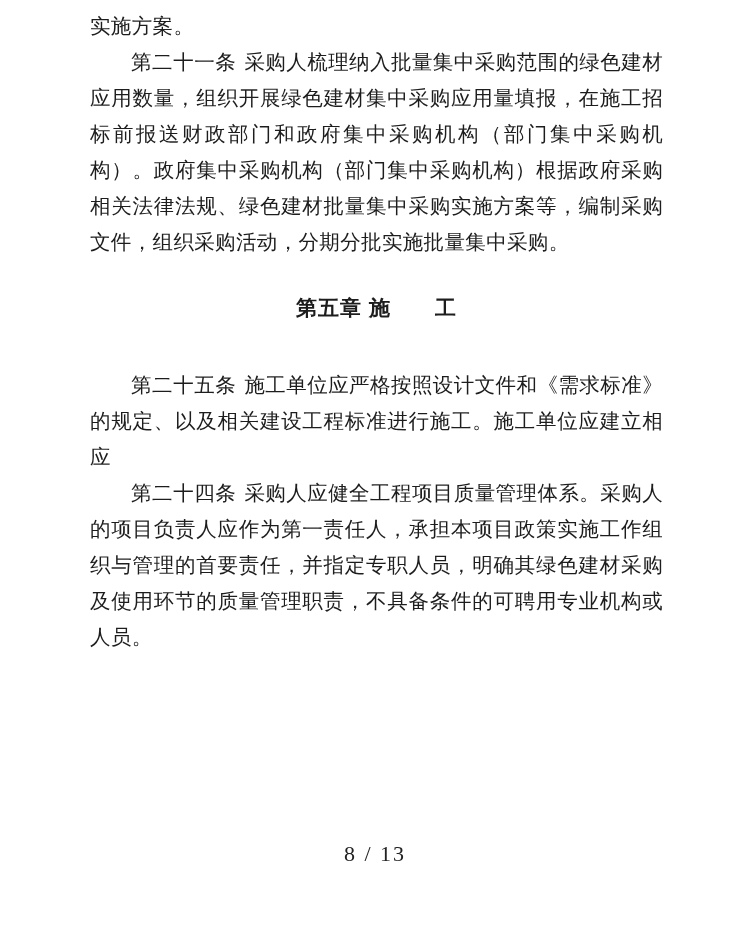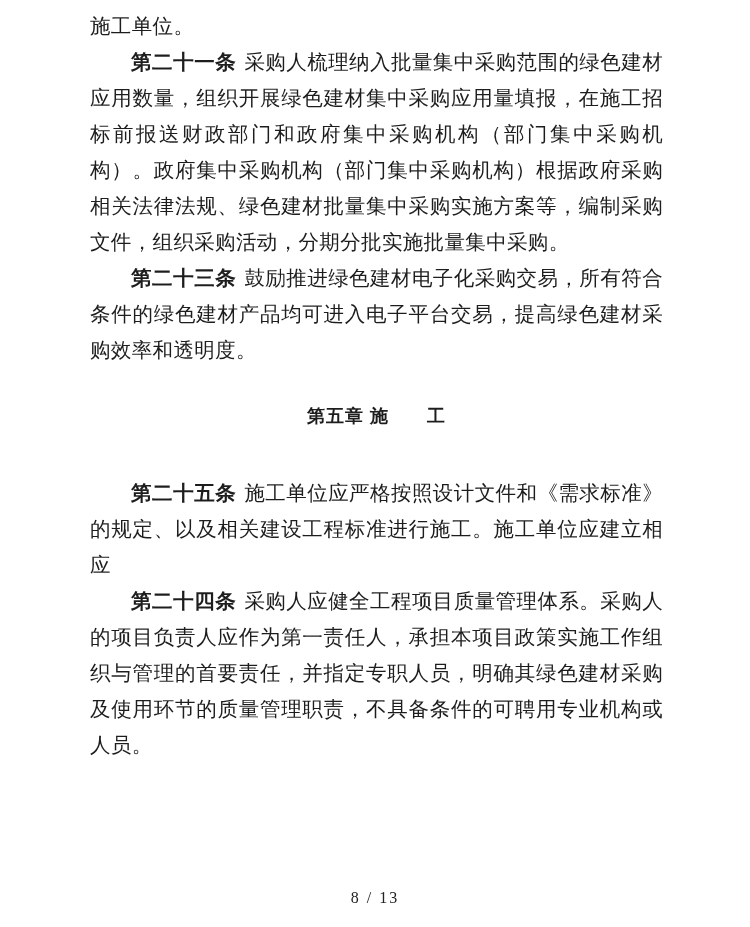--- a/index.html
+++ b/index.html
@@ -27,64 +27,60 @@
     font-size: 20.5px;
     line-height: 36px;
     letter-spacing: 0.35px;
     text-align: justify;
   }
   .para.indent {
     text-indent: 41px;
   }
   .lead {
     font-family: "Liberation Sans", "DejaVu Sans", sans-serif;
-    font-weight: 700;
+    font-weight: 400;
     margin-right: 8px;
     letter-spacing: 0.5px;
   }
   .chapter-heading {
     margin: 30px 0 41px 0;
     font-family: "Liberation Sans", "DejaVu Sans", sans-serif;
     font-weight: 700;
-    font-size: 18px;
+    font-size: 21px;
     line-height: 36px;
     text-align: center;
     letter-spacing: 1px;
   }
   .footer {
     position: absolute;
     left: 0;
     top: 841px;
     width: 750px;
     text-align: center;
-    font-size: 16px;
+    font-size: 22px;
     line-height: 26px;
     letter-spacing: 2px;
     color: #222222;
-    margin-top: 44px;
   }
 </style>
 </head>
 <body>
 
 <div class="page">
   <div class="content">
 
     <p class="para">
-      <span>施工单位。</span>
+      <span>实施方案。</span>
     </p>
 
     <p class="para indent">
       <span class="lead">第二十一条</span><span>采购人梳理纳入批量集中采购范围的绿色建材应用数量，组织开展绿色建材集中采购应用量填报，在施工招标前报送财政部门和政府集中采购机构（部门集中采购机构）。政府集中采购机构（部门集中采购机构）根据政府采购相关法律法规、绿色建材批量集中采购实施方案等，编制采购文件，组织采购活动，分期分批实施批量集中采购。</span>
     </p>
 
 
-    <p class="para indent">
-      <span class="lead">第二十三条</span><span>鼓励推进绿色建材电子化采购交易，所有符合条件的绿色建材产品均可进入电子平台交易，提高绿色建材采购效率和透明度。</span>
-    </p>
 
     <h2 class="chapter-heading">第五章 施　　工</h2>
 
     <p class="para indent">
       <span class="lead">第二十五条</span><span>施工单位应严格按照设计文件和《需求标准》的规定、以及相关建设工程标准进行施工。施工单位应建立相应</span>
     </p>
 
     <p class="para indent">
       <span class="lead">第二十四条</span><span>采购人应健全工程项目质量管理体系。采购人的项目负责人应作为第一责任人，承担本项目政策实施工作组织与管理的首要责任，并指定专职人员，明确其绿色建材采购及使用环节的质量管理职责，不具备条件的可聘用专业机构或人员。</span>
     </p>

